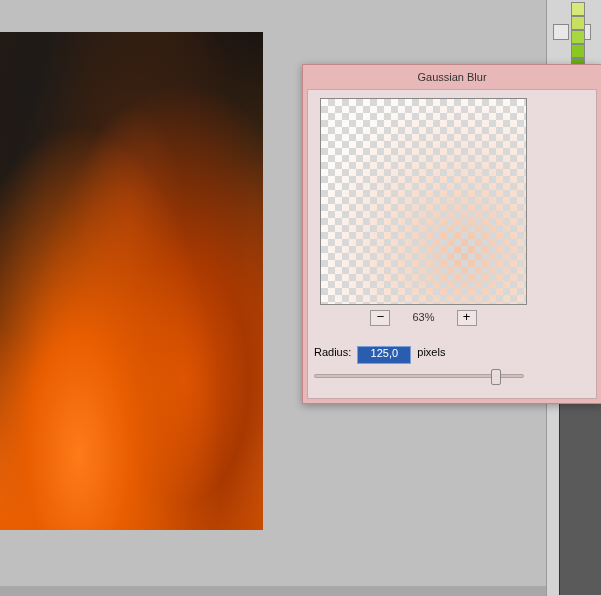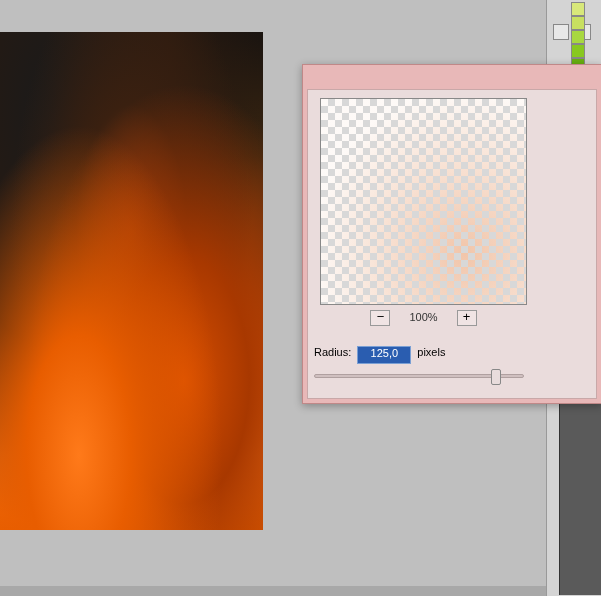--- a/index.html
+++ b/index.html
@@ -78,27 +78,28 @@
     <div class="sw" style="background:#d8e87a"></div>
     <div class="sw" style="background:#c8e060"></div>
     <div class="sw" style="background:#a8d840"></div>
     <div class="sw" style="background:#88c820"></div>
     <div class="sw" style="background:#68b010"></div>
   </div>
   <div class="panel-strip"></div>
 </div>
 
 <div class="dialog">
+  <div class="titlebar">Gaussian Blur</div>
   <div class="dialog-body">
 
     <div class="preview-box"></div>
 
     <div class="zoom-row">
       <span class="zoom-btn">−</span>
-      <span class="zoom-pct">100%</span>
+      <span class="zoom-pct">63%</span>
       <span class="zoom-btn">+</span>
     </div>
 
     <div class="radius-row">
       <span>Radius:</span>
       <span class="radius-input sel">125,0</span>
       <span>pixels</span>
     </div>
 
     <div class="slider-track">

